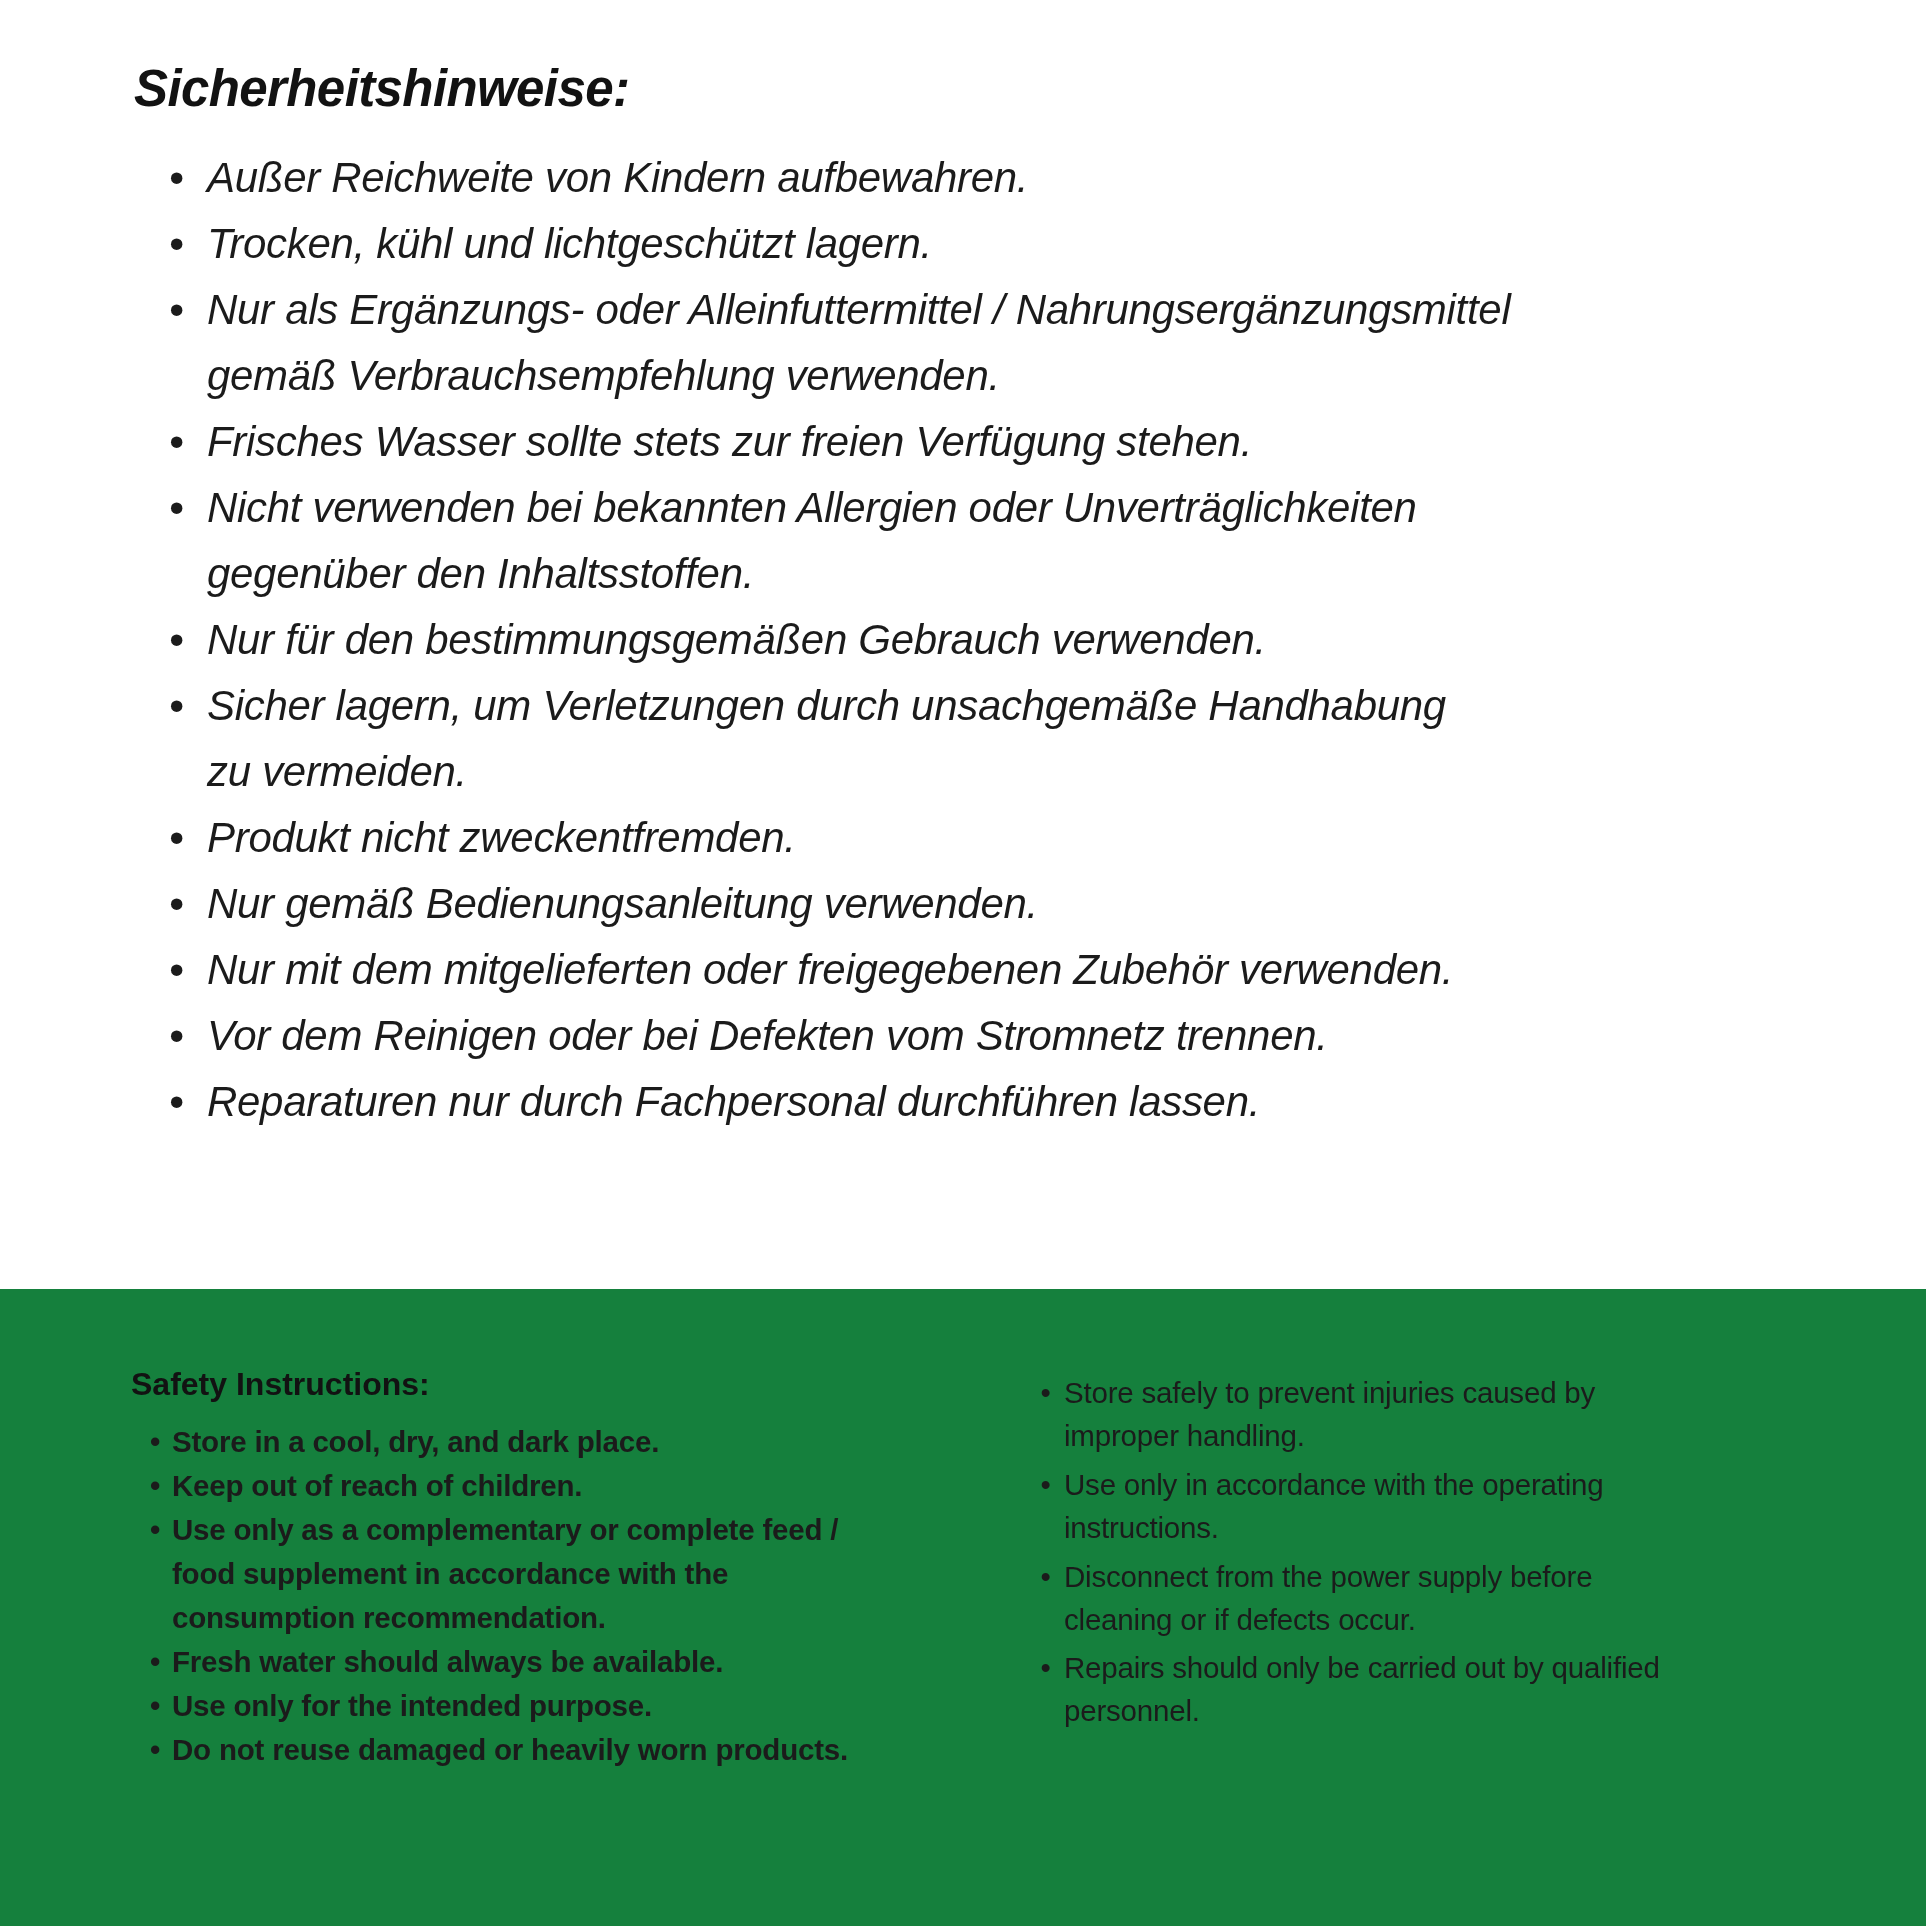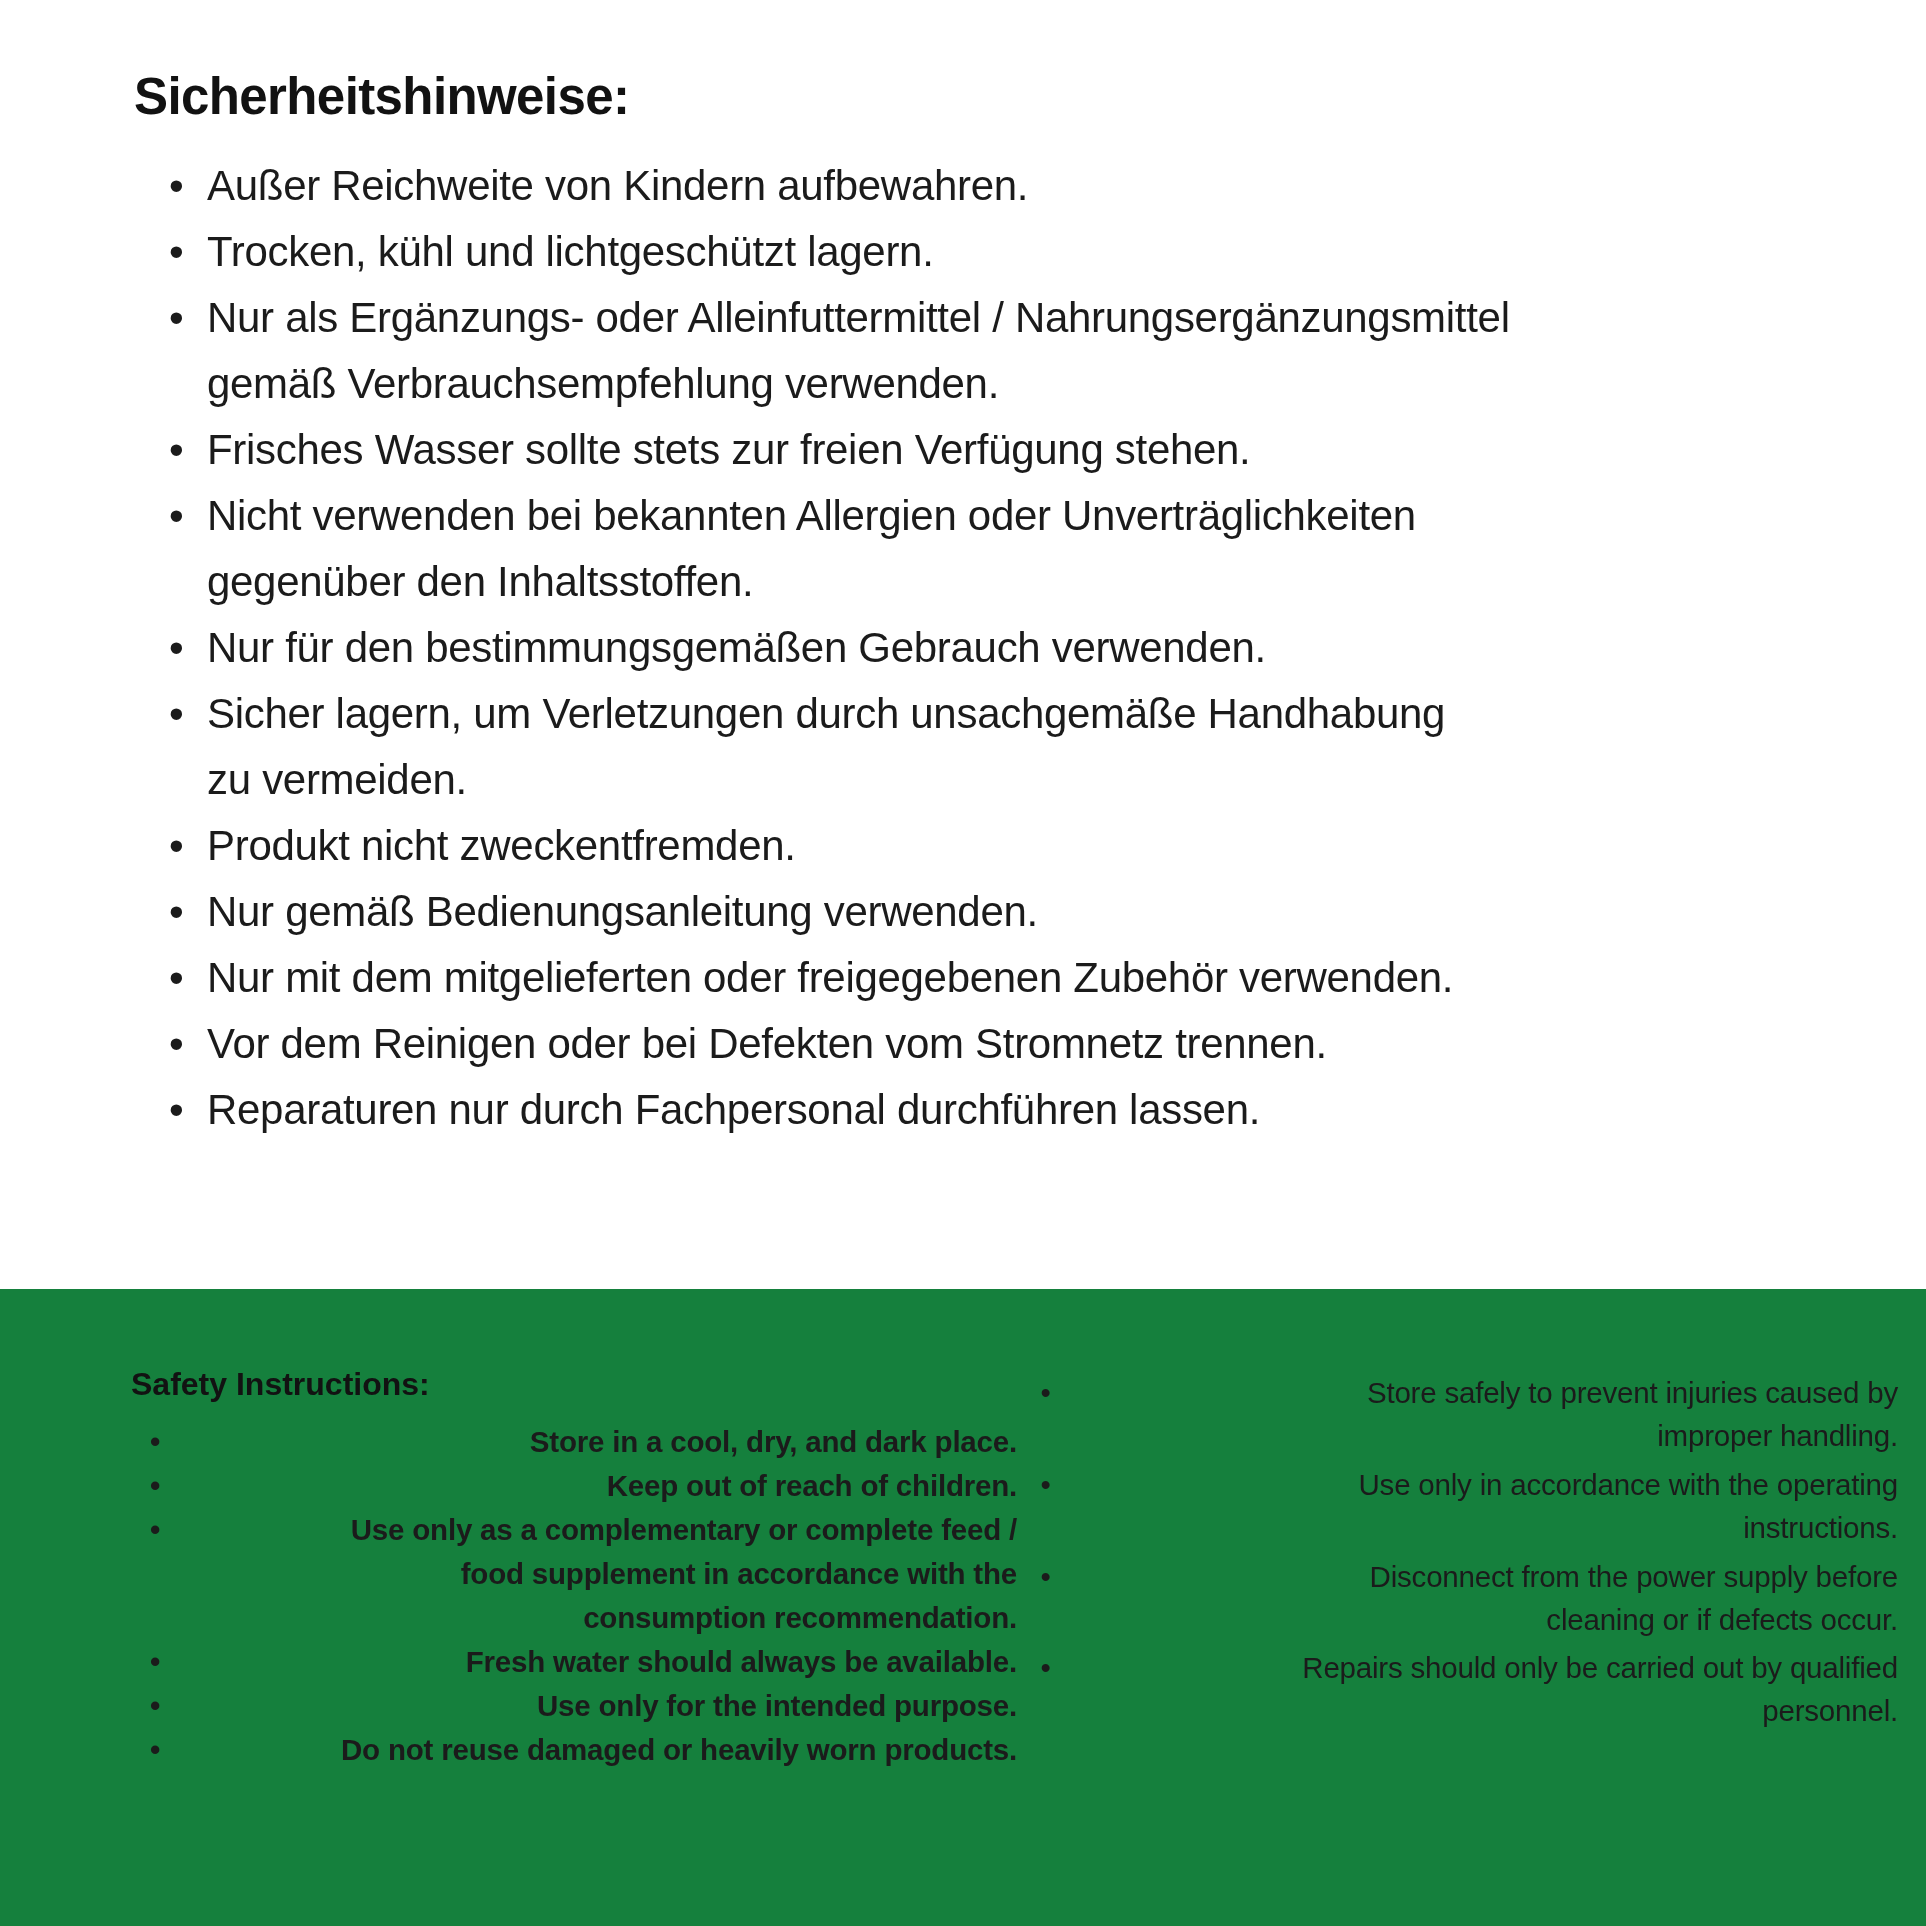--- a/index.html
+++ b/index.html
@@ -17,22 +17,23 @@
     width: 1926px;
     height: 1926px;
     overflow: hidden;
     background: #ffffff;
   }
 
   
   .german-section {
     position: absolute;
     left: 134px;
-    top: 69px;
+    top: 61px;
     width: 1734px;
+    font-style: italic;
   }
   .german-title {
     font-size: 51px;
     line-height: 56px;
     font-weight: 700;
     letter-spacing: -0.6px;
     margin: 0 0 28px 0;
     color: #121212;
   }
   .german-list {
@@ -76,21 +77,20 @@
     font-weight: 700;
     margin: 0 0 18px 0;
     color: #121212;
   }
   .english-list {
     list-style: none;
     margin: 0;
     padding: 0;
     font-size: 29.5px;
     letter-spacing: -0.2px;
-    text-align: right;
   }
   .english-col-left .english-list { line-height: 44px; }
   .english-list li {
     position: relative;
     white-space: pre-line;
   }
   .english-col-left .english-list li { padding-left: 41px; font-weight: bold; }
   .english-col-left .english-list li::before {
     content: "\2022";
     position: absolute;

